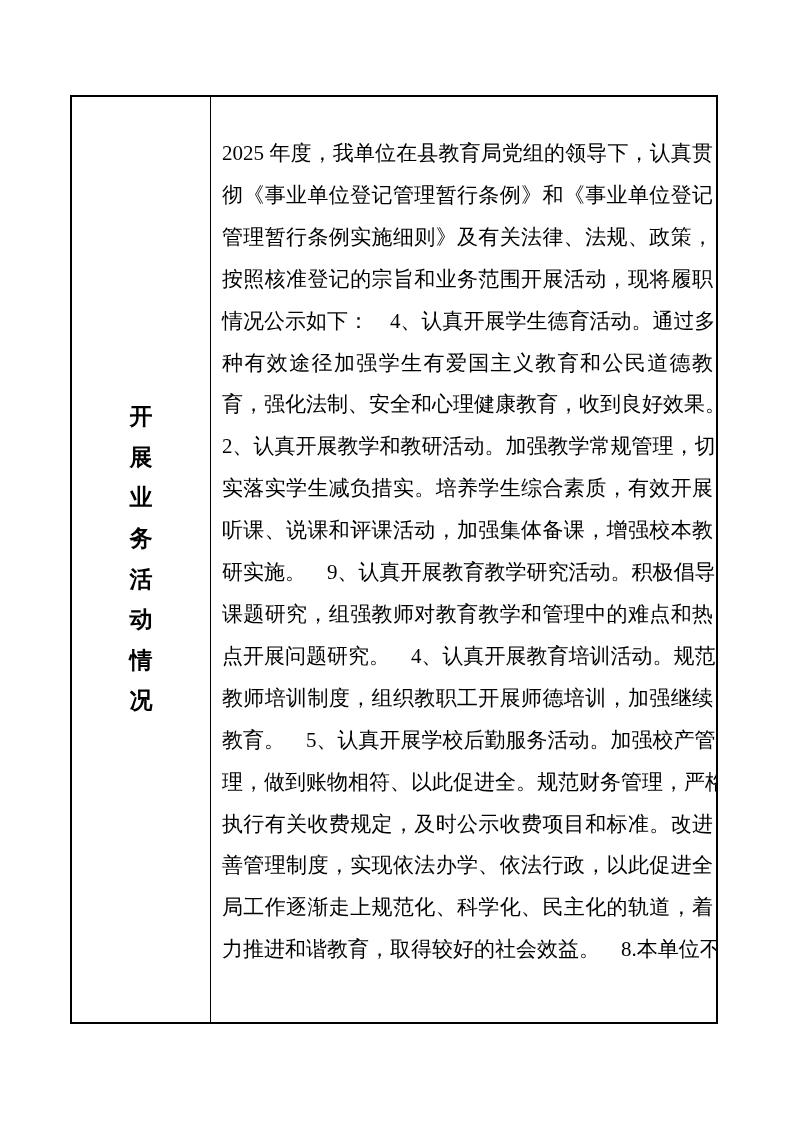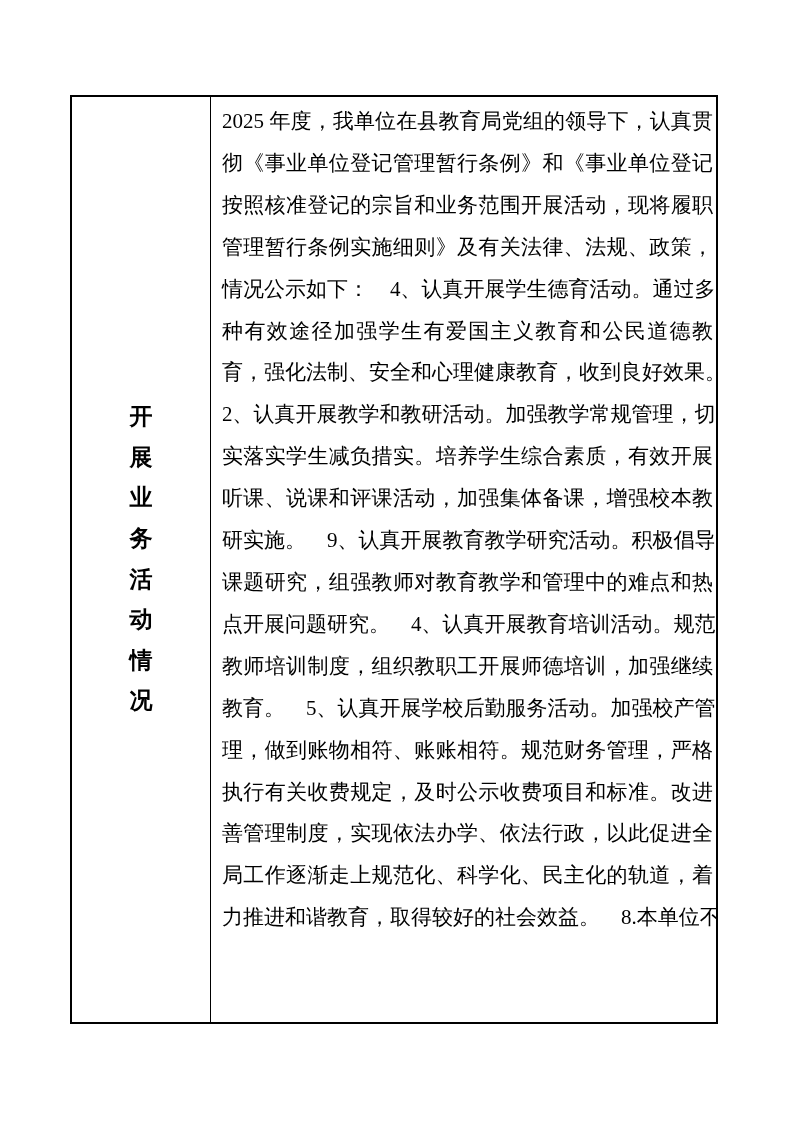--- a/index.html
+++ b/index.html
@@ -40,20 +40,21 @@
     font-size: 23px;
     font-weight: bold;
     line-height: 40.6px;
     text-align: center;
   }
   .content-cell {
     flex: 1;
     box-sizing: border-box;
     padding: 4px 3px 0 11px;
     overflow: hidden;
+    margin-top: 32px;
   }
   .text-line {
     font-size: 21px;
     line-height: 41.9px;
     white-space: nowrap;
     text-align: justify;
     text-align-last: justify;
     text-justify: inter-character;
   }
 </style>
@@ -67,32 +68,32 @@
       <div class="label-char">业</div>
       <div class="label-char">务</div>
       <div class="label-char">活</div>
       <div class="label-char">动</div>
       <div class="label-char">情</div>
       <div class="label-char">况</div>
     </div>
   <div class="content-cell">
       <div class="text-line">2025 年度，我单位在县教育局党组的领导下，认真贯</div>
       <div class="text-line">彻《事业单位登记管理暂行条例》和《事业单位登记</div>
+      <div class="text-line">管理暂行条例实施细则》及有关法律、法规、政策，</div>
       <div class="text-line">按照核准登记的宗旨和业务范围开展活动，现将履职</div>
-      <div class="text-line">管理暂行条例实施细则》及有关法律、法规、政策，</div>
       <div class="text-line">情况公示如下：　4、认真开展学生德育活动。通过多</div>
       <div class="text-line">种有效途径加强学生有爱国主义教育和公民道德教</div>
       <div class="text-line">育，强化法制、安全和心理健康教育，收到良好效果。</div>
       <div class="text-line">2、认真开展教学和教研活动。加强教学常规管理，切</div>
       <div class="text-line">实落实学生减负措实。培养学生综合素质，有效开展</div>
       <div class="text-line">听课、说课和评课活动，加强集体备课，增强校本教</div>
       <div class="text-line">研实施。　9、认真开展教育教学研究活动。积极倡导</div>
       <div class="text-line">课题研究，组强教师对教育教学和管理中的难点和热</div>
       <div class="text-line">点开展问题研究。　4、认真开展教育培训活动。规范</div>
       <div class="text-line">教师培训制度，组织教职工开展师德培训，加强继续</div>
       <div class="text-line">教育。　5、认真开展学校后勤服务活动。加强校产管</div>
-      <div class="text-line">理，做到账物相符、账账相符。规范财务管理，严格</div>
+      <div class="text-line">理，做到账物相符、以此促进全。规范财务管理，严格</div>
       <div class="text-line">执行有关收费规定，及时公示收费项目和标准。改进</div>
       <div class="text-line">善管理制度，实现依法办学、依法行政，以此促进全</div>
       <div class="text-line">局工作逐渐走上规范化、科学化、民主化的轨道，着</div>
       <div class="text-line">力推进和谐教育，取得较好的社会效益。　8.本单位不</div>
     </div>
 </div>
 
 </body></html>

